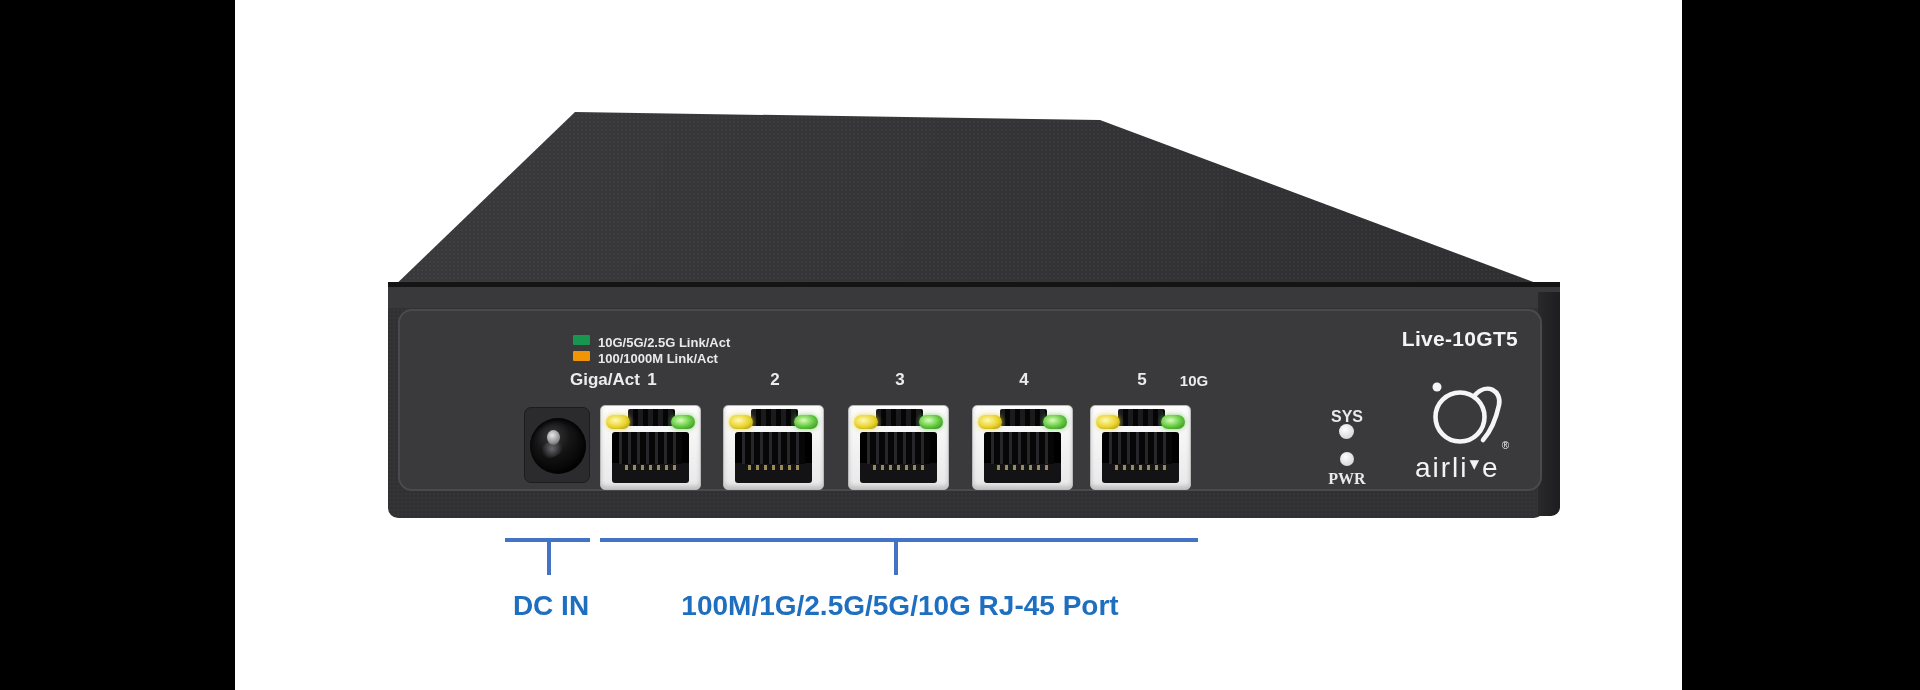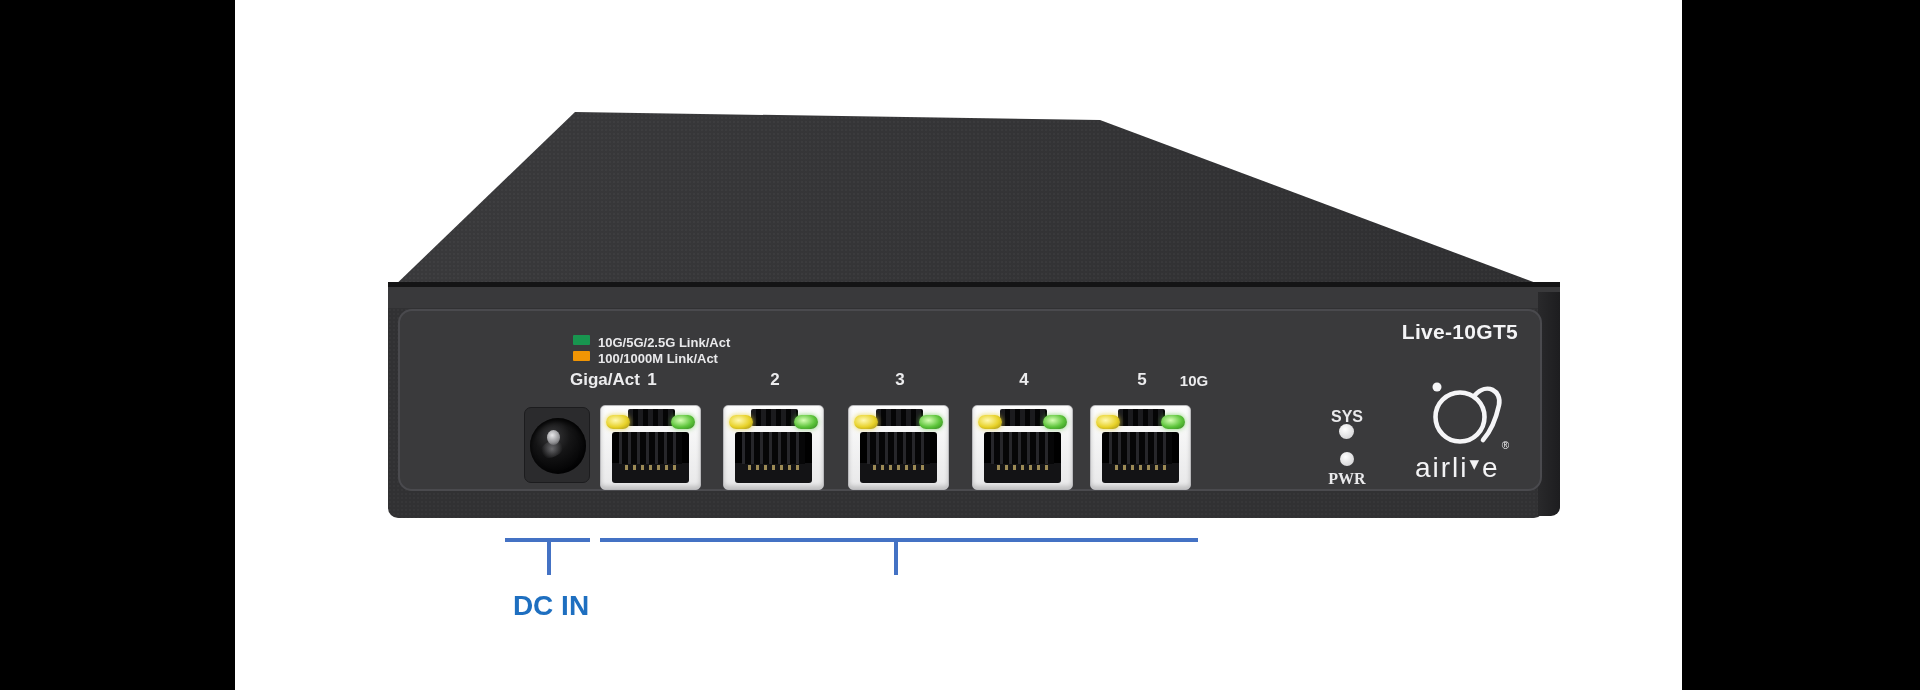--- a/index.html
+++ b/index.html
@@ -47,21 +47,21 @@
   .legend-swatch{width:17px;height:10px;border-radius:1px;flex:0 0 auto;}
   .legend-swatch.green{background:#18954f;}
   .legend-swatch.orange{background:#f19504;}
   .legend-label{font-size:13px;font-weight:bold;color:#e9e9eb;}
   .linkact{left:570px;top:370px;font-size:17px;font-weight:bold;}
   .portnum{top:370px;width:40px;text-align:center;font-size:17px;font-weight:bold;}
   .uplink{left:1172px;top:372px;width:44px;text-align:center;font-size:15px;font-weight:bold;}
   .dclabel{left:520px;top:392px;width:72px;text-align:center;font-size:11px;font-weight:normal;margin-top:28px;}
   .title-block{left:1100px;top:311px;width:418px;text-align:right;}
   .dev-title{font-size:19px;font-weight:bold;font-style:italic;color:#f4f4f6;letter-spacing:.2px;}
-  .dev-model{font-size:21px;font-weight:bold;color:#f4f4f6;margin-top:9px;letter-spacing:.3px;}
+  .dev-model{font-size:21px;font-weight:bold;color:#f4f4f6;margin-top:16px;letter-spacing:.3px;}
   .sysled-label{width:44px;text-align:center;font-size:16px;font-weight:bold;color:#e9e9eb;}
   .round-led{width:15px;height:15px;border-radius:50%;
     background:radial-gradient(circle at 40% 35%,#ffffff,#d9d9db 70%,#bcbcbe);}
 
   
   .dc-plate{left:524px;top:407px;width:66px;height:76px;box-sizing:border-box;
     background:#2b2b2d;border:1px solid #1c1c1e;border-radius:7px;}
   .dc-hole{position:absolute;left:5px;top:10px;width:56px;height:56px;border-radius:50%;
     background:radial-gradient(circle at 40% 32%,#39393b 0%,#151516 35%,#020203 75%);
     box-shadow:inset 0 3px 5px rgba(0,0,0,.9);}
@@ -202,14 +202,15 @@
       <span class="brand-tri">▾</span>
       <span>e</span>
       <span class="brand-reg">®</span>
   </div>
 
   <div class="abs ann-line" style="left:505px;top:538px;width:85px;height:4px;"></div>
   <div class="abs ann-line" style="left:547px;top:538px;width:4px;height:37px;"></div>
   <div class="abs ann-line" style="left:600px;top:538px;width:598px;height:4px;"></div>
   <div class="abs ann-line" style="left:894px;top:538px;width:4px;height:37px;"></div>
   <div class="abs ann-text" style="left:490px;top:590px;width:122px;">DC IN</div>
+  <div class="abs ann-text" style="left:600px;top:590px;width:600px;">100M/1G/2.5G/5G/10G  RJ-45 Port</div>
 
 </div>
 
 </body></html>

